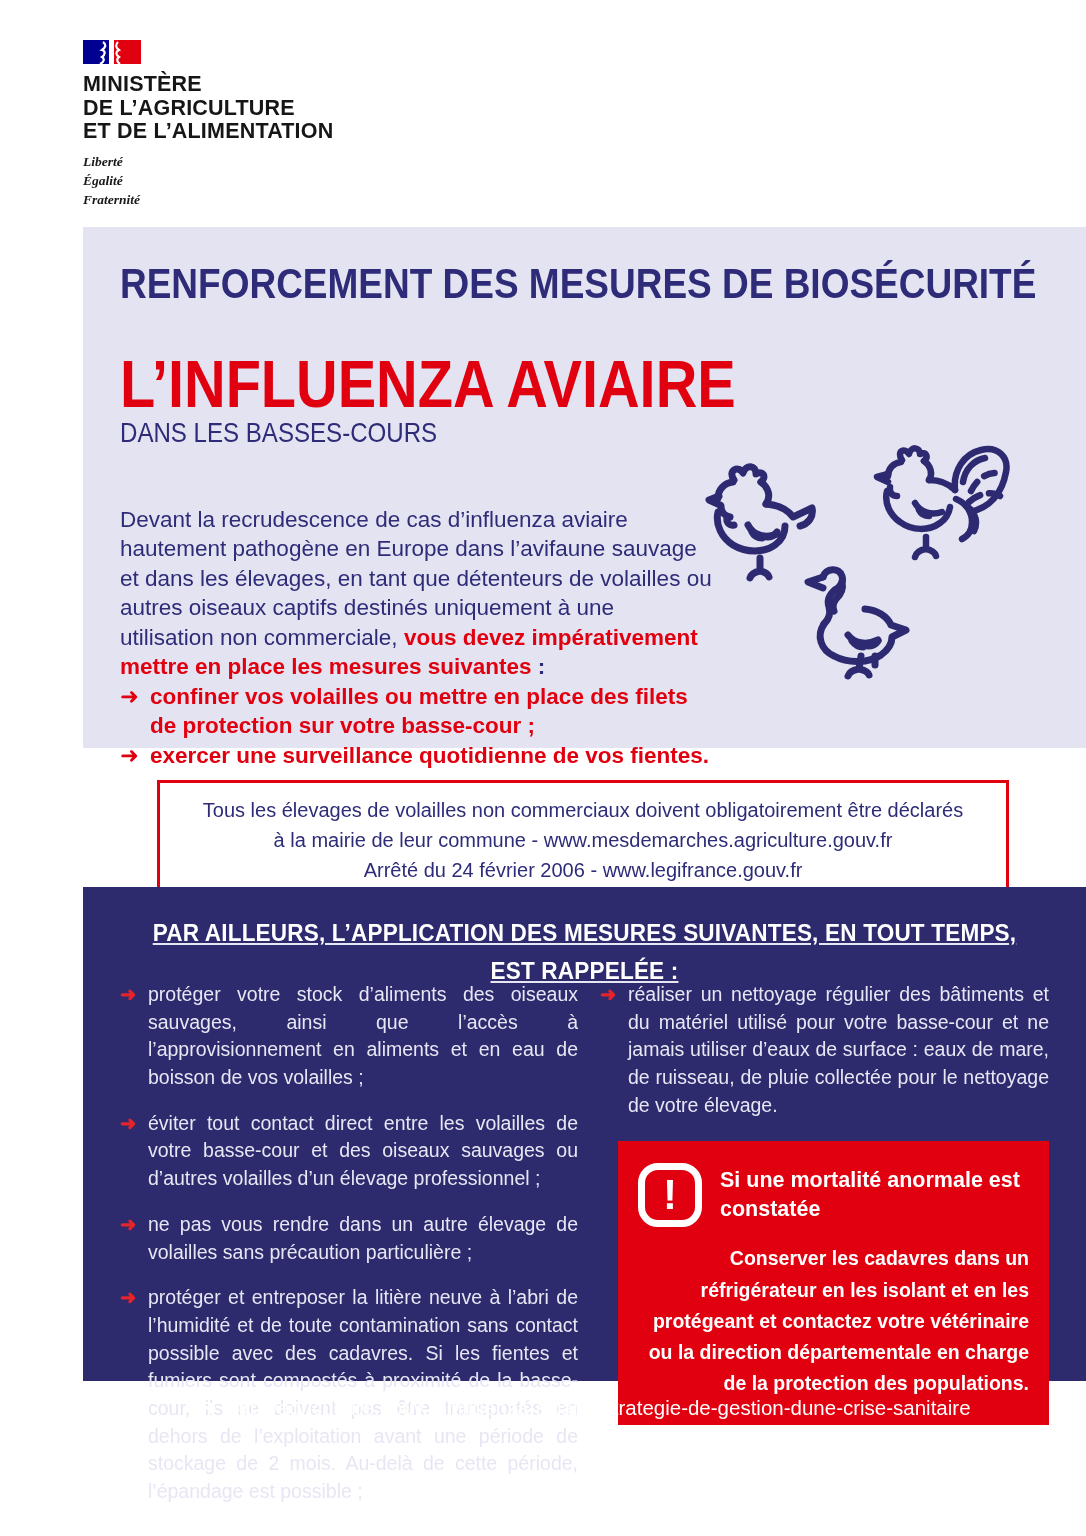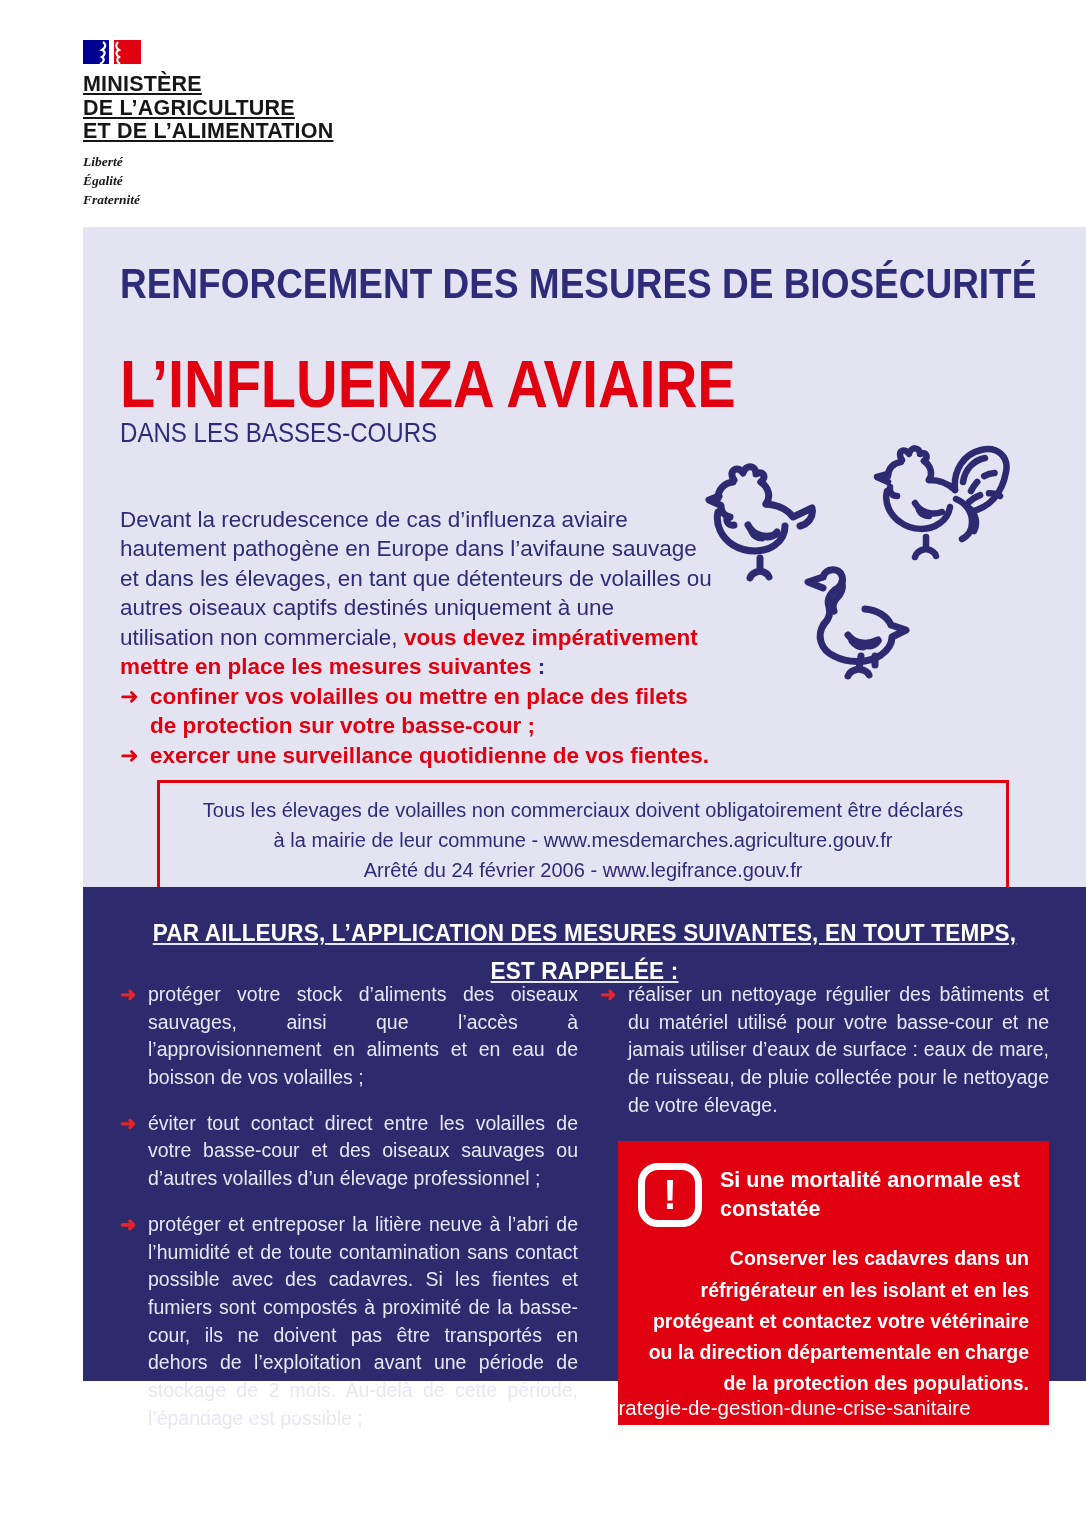--- a/index.html
+++ b/index.html
@@ -3,26 +3,26 @@
 <meta charset="utf-8">
 <style>
   * { margin:0; padding:0; box-sizing:border-box; }
   html,body { background:#ffffff; }
   body { font-family:"Liberation Sans", sans-serif; }
   .page { position:relative; width:1086px; height:1536px; background:#ffffff; overflow:hidden; }
 
   
   .logo { position:absolute; left:83px; top:40px; width:320px; }
   .flag { display:block; margin-bottom:9px; }
-  .ministry { color:#161616; font-weight:700; font-size:21.5px; line-height:1.1; letter-spacing:.2px;text-decoration:underline; }
+  .ministry { color:#161616; font-weight:700; font-size:21.5px; line-height:1.1; letter-spacing:.2px; }
   .motto { margin-top:9px; font-family:"Liberation Serif", serif; font-style:italic; font-weight:700;
            font-size:13.5px; line-height:1.4; color:#1a1a1a; }
 
   
-  .panel-light { position:absolute; left:83px; top:227px; width:1003px; height:660px; background:#e4e3f1; }
+  .panel-light { position:absolute; left:83px; top:227px; width:1003px; height:521px; background:#e4e3f1; }
   .cond { display:inline-block; transform:scaleX(.86); transform-origin:left center; white-space:nowrap; }
   .t1 { position:absolute; left:37px; top:32px;  font-size:43px; font-weight:700; color:#2e2c78; }
   .t2 { position:absolute; left:37px; top:82px;  font-size:37px; font-weight:400; color:#2e2c78; }
   .t3 { position:absolute; left:37px; top:118px; font-size:67px; font-weight:700; color:#e1000f; }
   .t4 { position:absolute; left:37px; top:190px; font-size:28px; font-weight:400; color:#2e2c78; }
 
   .intro { position:absolute; left:37px; top:278px; width:592px; font-size:22.5px; line-height:1.31; color:#2e2c78; }
   .intro .red-bold { color:#e1000f; font-weight:700; }
   .intro .colon { font-weight:700; }
   .i-bullet { position:relative; padding-left:30px; color:#e1000f; font-weight:700; }
@@ -161,21 +161,21 @@
         <div>EST RAPPELÉE :</div>
       </div>
 
     <div class="cols">
       <div class="m-col left">
 
           <p class="bullet"><span class="arrow">➜</span><span>protéger votre stock d’aliments des oiseaux sauvages, ainsi que l’accès à l’approvisionnement en aliments et en eau de boisson de vos volailles ;</span></p>
 
           <p class="bullet"><span class="arrow">➜</span><span>éviter tout contact direct entre les volailles de votre basse-cour et des oiseaux sauvages ou d’autres volailles d’un élevage professionnel ;</span></p>
 
-          <p class="bullet"><span class="arrow">➜</span></p>
+          <p class="bullet"><span class="arrow">➜</span><span>ne pas vous rendre dans un autre élevage de volailles sans précaution particulière ;</span></p>
 
           <p class="bullet"><span class="arrow">➜</span><span>protéger et entreposer la litière neuve à l’abri de l’humidité et de toute contamination sans contact possible avec des cadavres. Si les fientes et fumiers sont compostés à proximité de la basse-cour, ils ne doivent pas être transportés en dehors de l’exploitation avant une période de stockage de 2 mois. Au-delà de cette période, l’épandage est possible ;</span></p>
         </div>
 
       <div class="m-col">
         <div>
 
             <p class="bullet"><span class="arrow">➜</span><span>réaliser un nettoyage régulier des bâtiments et du matériel utilisé pour votre basse-cour et ne jamais utiliser d’eaux de surface : eaux de mare, de ruisseau, de pluie collectée pour le nettoyage de votre élevage.</span></p>
           </div>
 

